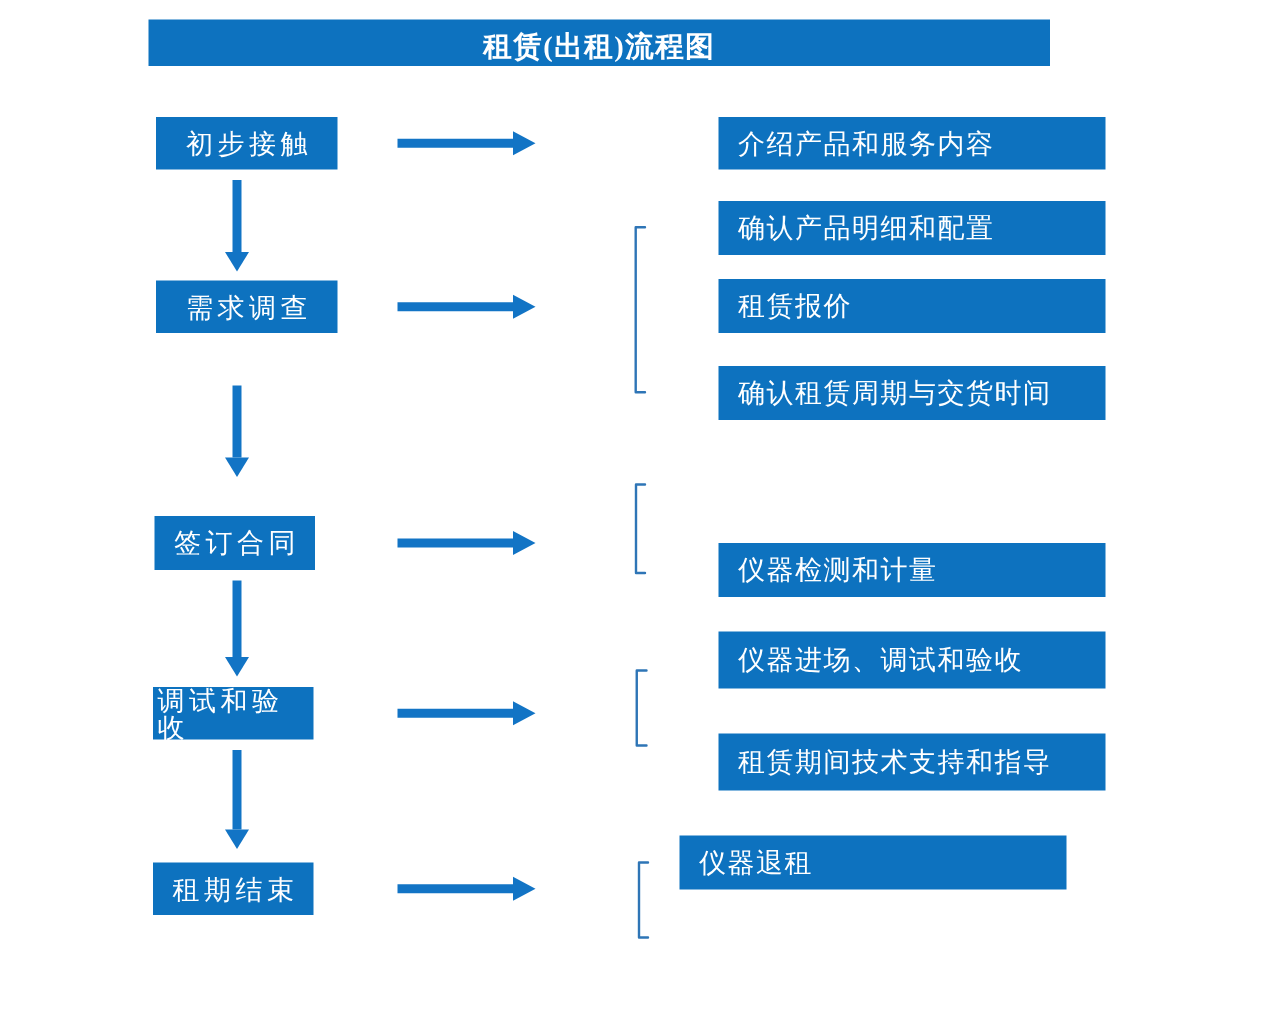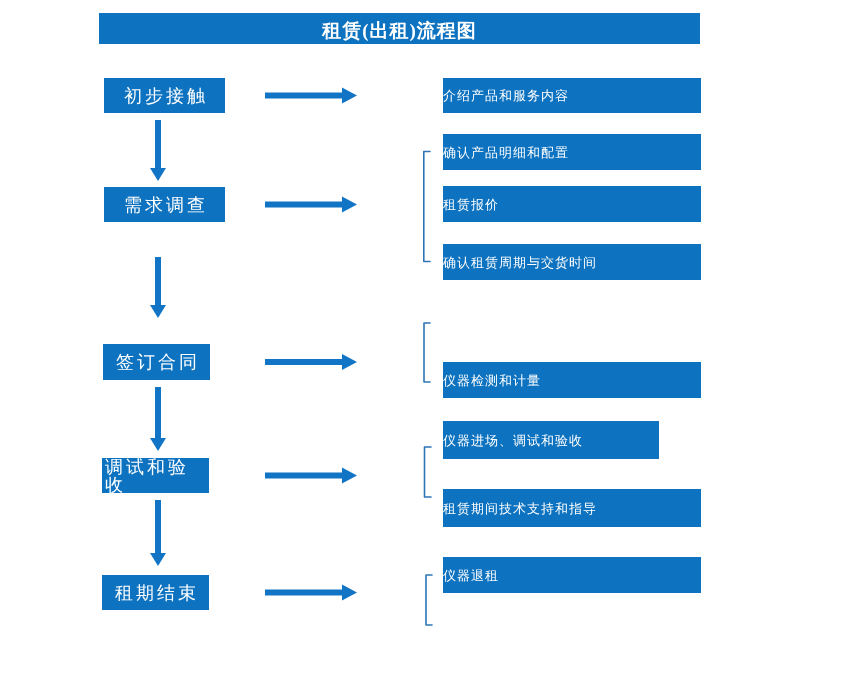--- a/index.html
+++ b/index.html
@@ -43,22 +43,24 @@
     line-height:1;
   }
   .step{
     justify-content:center;
     font-size:18px;
     letter-spacing:3px;
     padding-left:3px;
   }
   .detail{
     justify-content:flex-start;
-    font-size:13px;
+    padding-left:13px;
+    font-size:18px;
     letter-spacing:1px;
+    margin-left:36px;
   }
   .overlay{
     position:absolute;
     left:0; top:0;
     pointer-events:none;
   }
   .arrow-line{
     stroke:var(--arrow);
     stroke-width:6;
     fill:none;
@@ -91,24 +93,24 @@
   <div class="box step" style="left:102px;top:575px;width:107px;height:35px">租期结束</div>
 
   <div class="box detail" style="left:443px;top:78px;width:258px;height:35px">介绍产品和服务内容</div>
 
   <div class="box detail" style="left:443px;top:134px;width:258px;height:36px">确认产品明细和配置</div>
   <div class="box detail" style="left:443px;top:186px;width:258px;height:36px">租赁报价</div>
   <div class="box detail" style="left:443px;top:244px;width:258px;height:36px">确认租赁周期与交货时间</div>
 
   <div class="box detail" style="left:443px;top:362px;width:258px;height:36px">仪器检测和计量</div>
 
-  <div class="box detail" style="left:443px;top:421px;width:216px;height:38px">仪器进场、调试和验收</div>
+  <div class="box detail" style="left:443px;top:421px;width:258px;height:38px">仪器进场、调试和验收</div>
   <div class="box detail" style="left:443px;top:489px;width:258px;height:38px">租赁期间技术支持和指导</div>
 
-  <div class="box detail" style="left:443px;top:557px;width:258px;height:36px">仪器退租</div>
+  <div class="box detail" style="left:417px;top:557px;width:258px;height:36px">仪器退租</div>
 
   <svg class="overlay" width="844" height="688" viewBox="0 0 844 688">
 
     <g>
       <path class="arrow-line" d="M265 95.5 H342"></path>
       <polygon class="arrow-head" points="342,87.5 342,103.5 357,95.5"></polygon>
     </g>
     <g>
       <path class="arrow-line" d="M265 204.5 H342"></path>
       <polygon class="arrow-head" points="342,196.5 342,212.5 357,204.5"></polygon>

